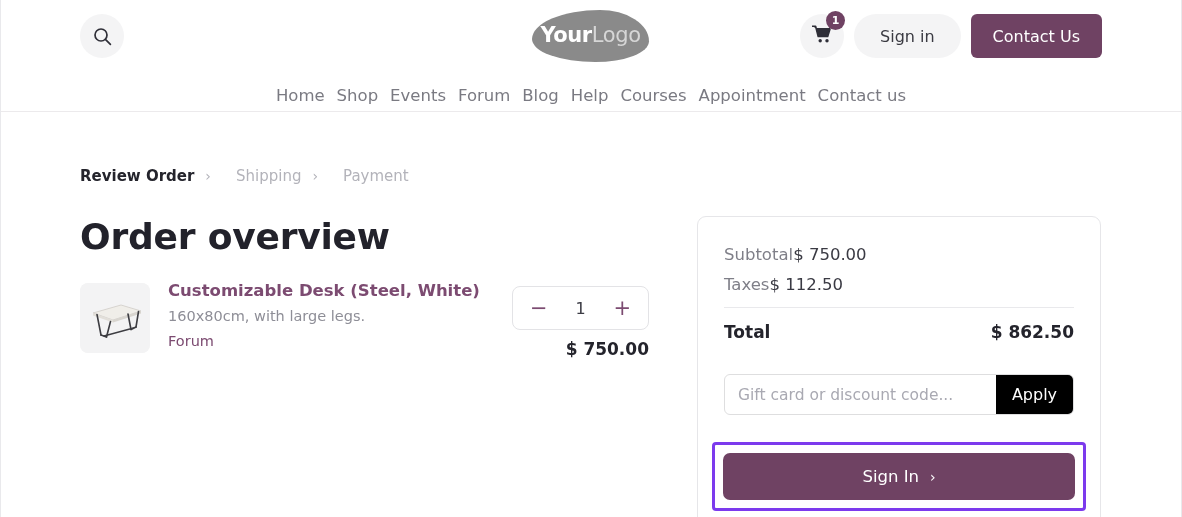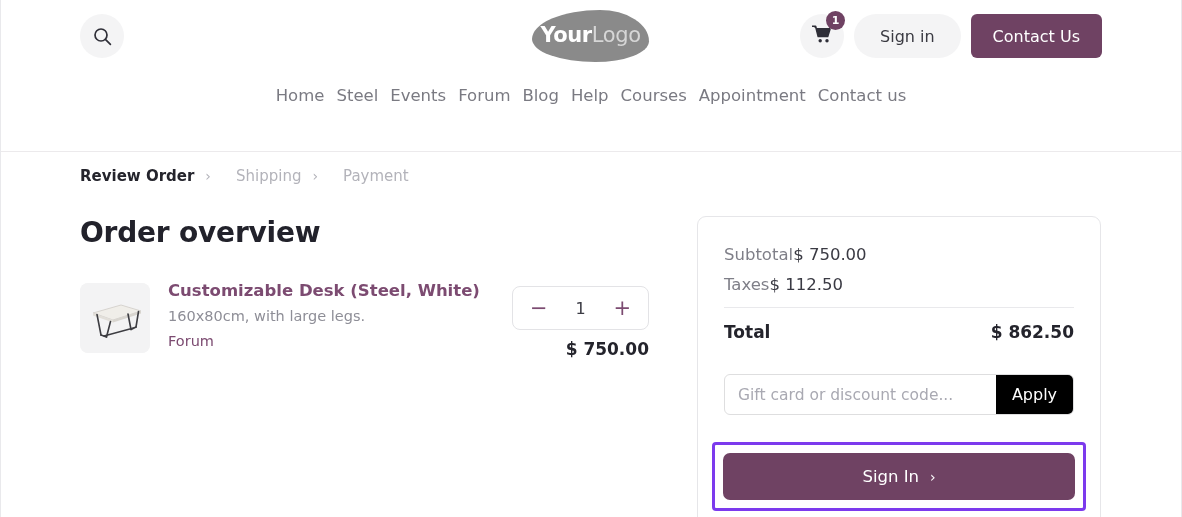--- a/index.html
+++ b/index.html
@@ -17,21 +17,21 @@
     width: 1182px;
     height: 517px;
     background: #ffffff;
     border-left: 1px solid #e9e9ec;
     border-right: 1px solid #e9e9ec;
   }
 
   
   .header {
     position: relative;
-    height: 152px;
+    height: 112px;
     border-bottom: 1px solid #eceaec;
     background: #ffffff;
   }
 
   .search-btn {
     position: absolute;
     left: 79px;
     top: 14px;
     width: 44px;
     height: 44px;
@@ -164,21 +164,21 @@
   }
   .crumb-active { color: #24242c; font-weight: 700; }
   .crumb-muted  { color: #b3b3ba; margin-left: 14px; }
   .crumb-sep    { color: #b3b3ba; font-size: 14px; }
 
   
   .page-title {
     position: absolute;
     left: 79px;
     top: 216px;
-    font-size: 28px;
+    font-size: 36px;
     font-weight: 700;
     color: #22222b;
     letter-spacing: -0.2px;
   }
 
   .line-item {
     position: absolute;
     left: 79px;
     top: 283px;
     width: 590px;
@@ -382,21 +382,21 @@
         <span class="cart-badge">1</span>
       </div>
 
       <div class="signin-btn">Sign in</div>
 
       <div class="contact-btn">Contact Us</div>
     </div>
 
     <div class="nav">
       <div class="nav-item">Home</div>
-      <div class="nav-item">Steel</div>
+      <div class="nav-item">Shop</div>
       <div class="nav-item">Events</div>
       <div class="nav-item">Forum</div>
       <div class="nav-item">Blog</div>
       <div class="nav-item">Help</div>
       <div class="nav-item">Courses</div>
       <div class="nav-item">Appointment</div>
       <div class="nav-item">Contact us</div>
     </div>
   </div>
 

